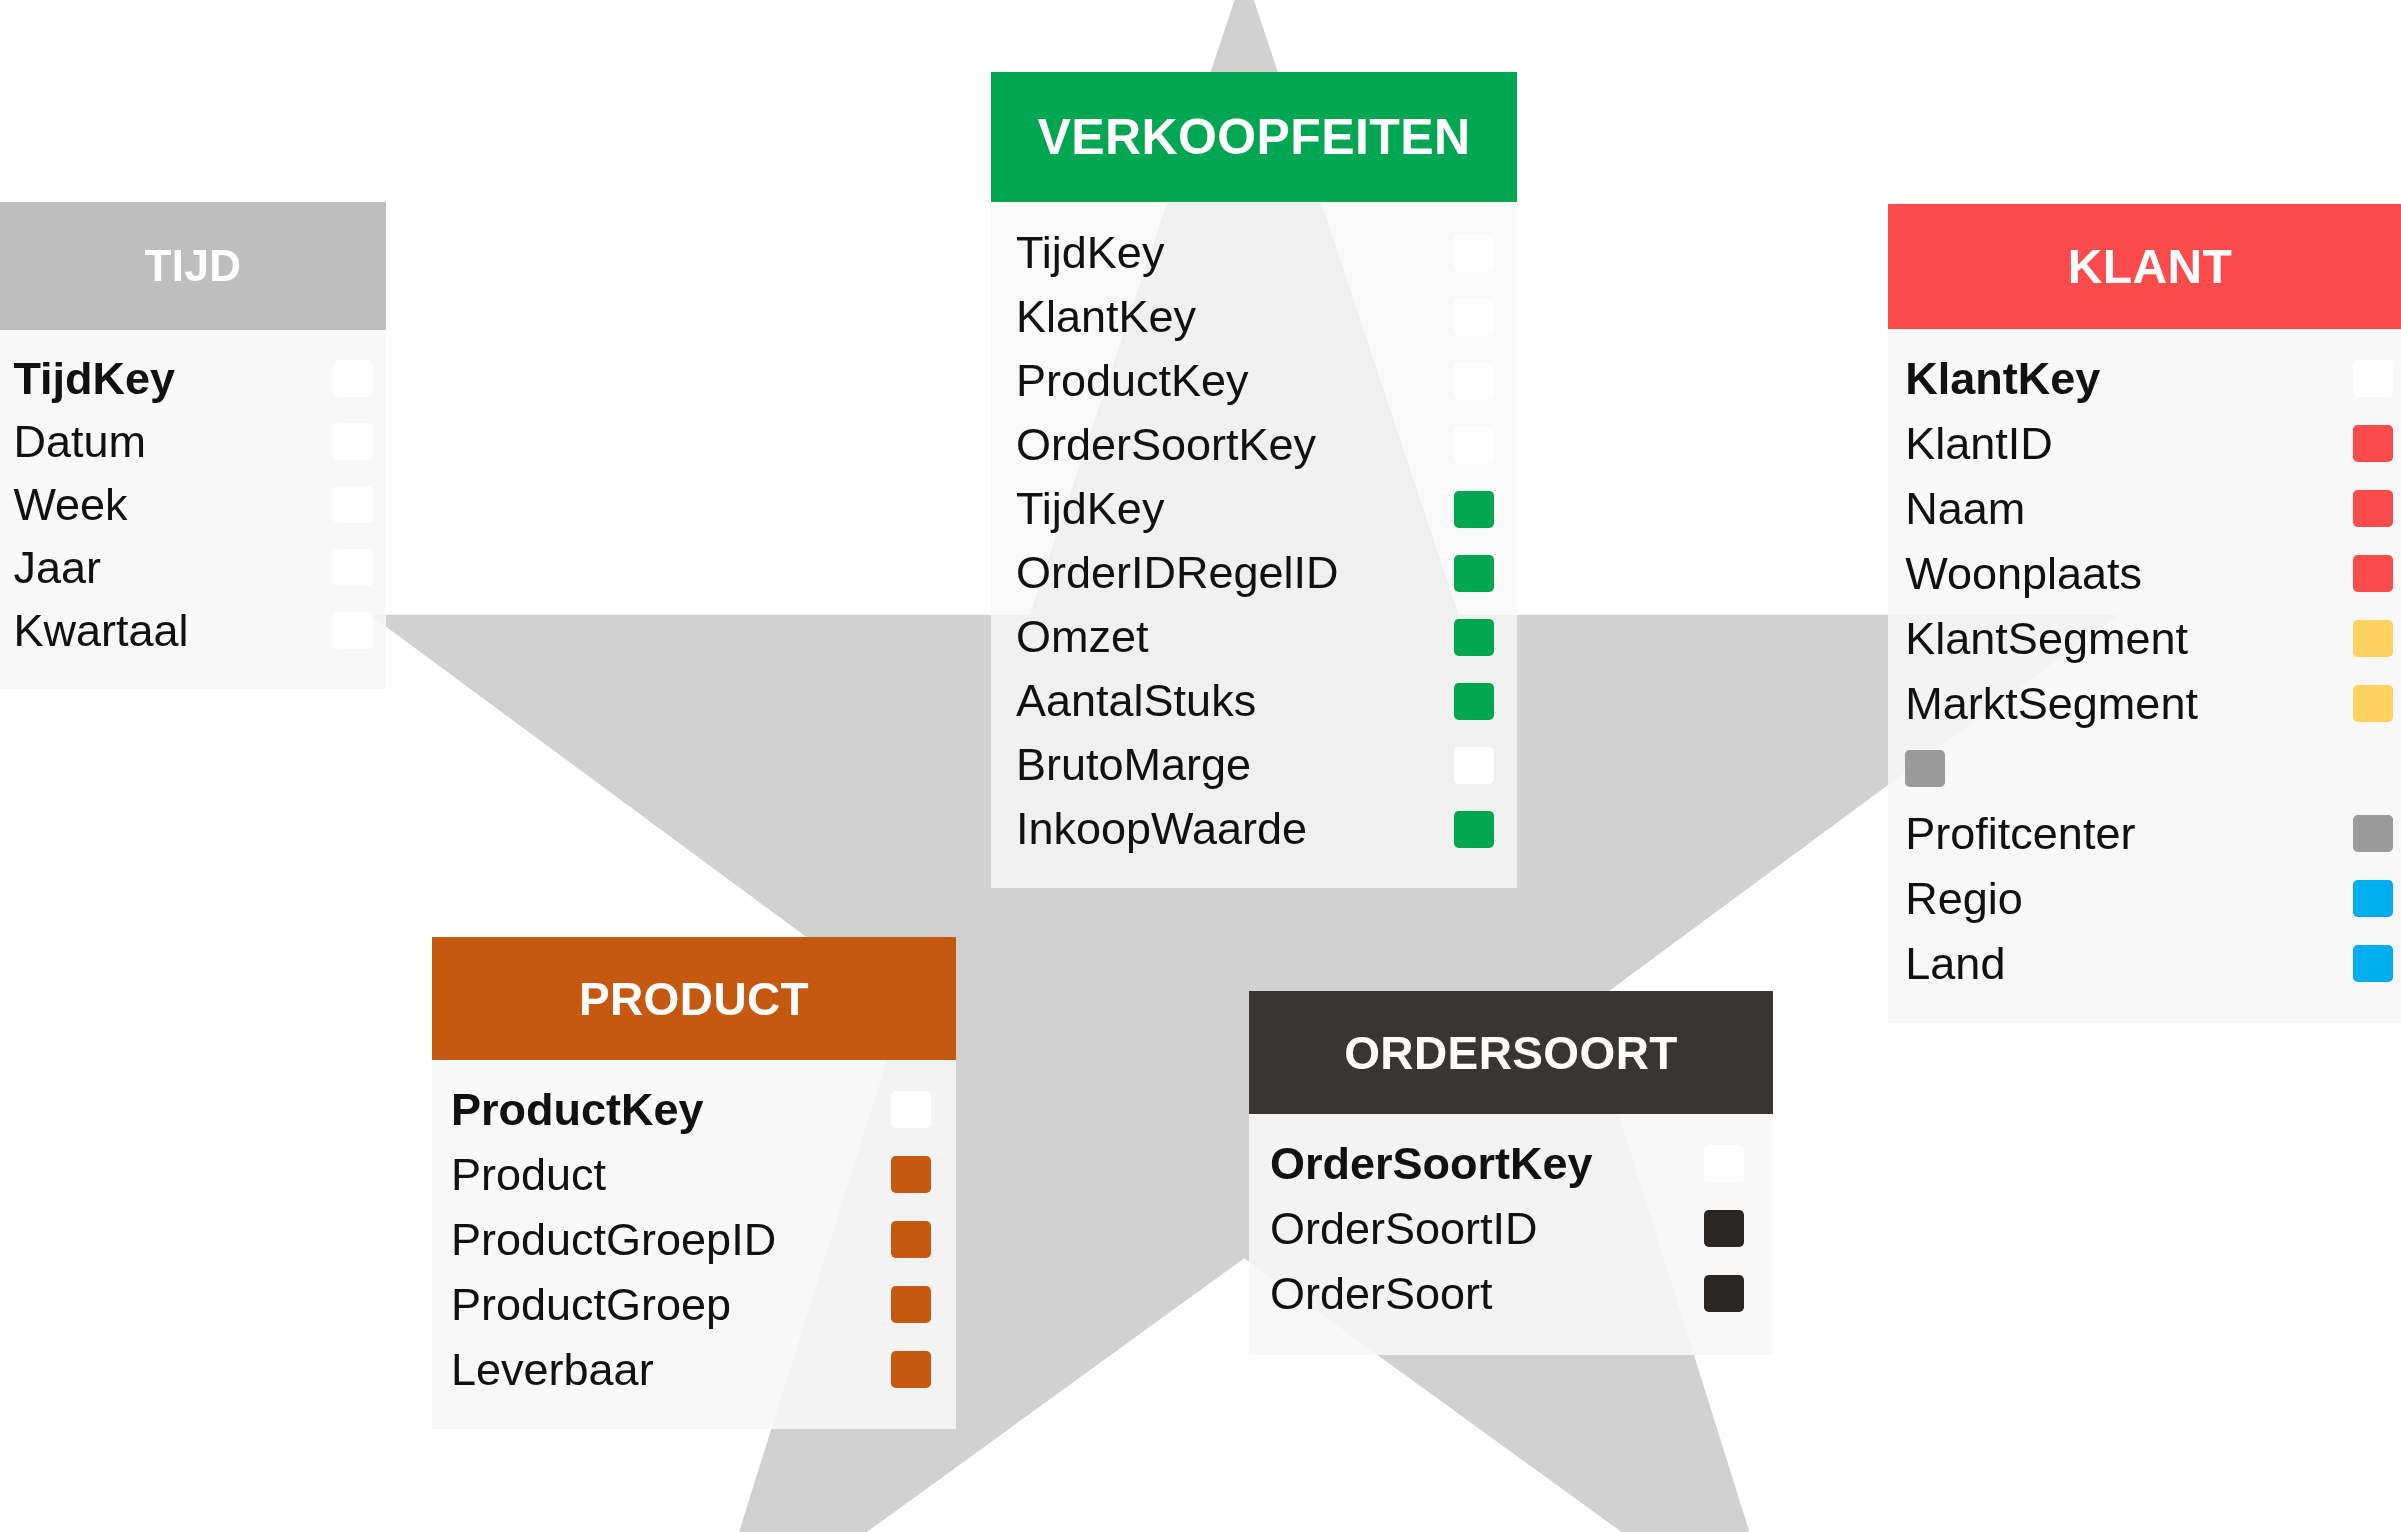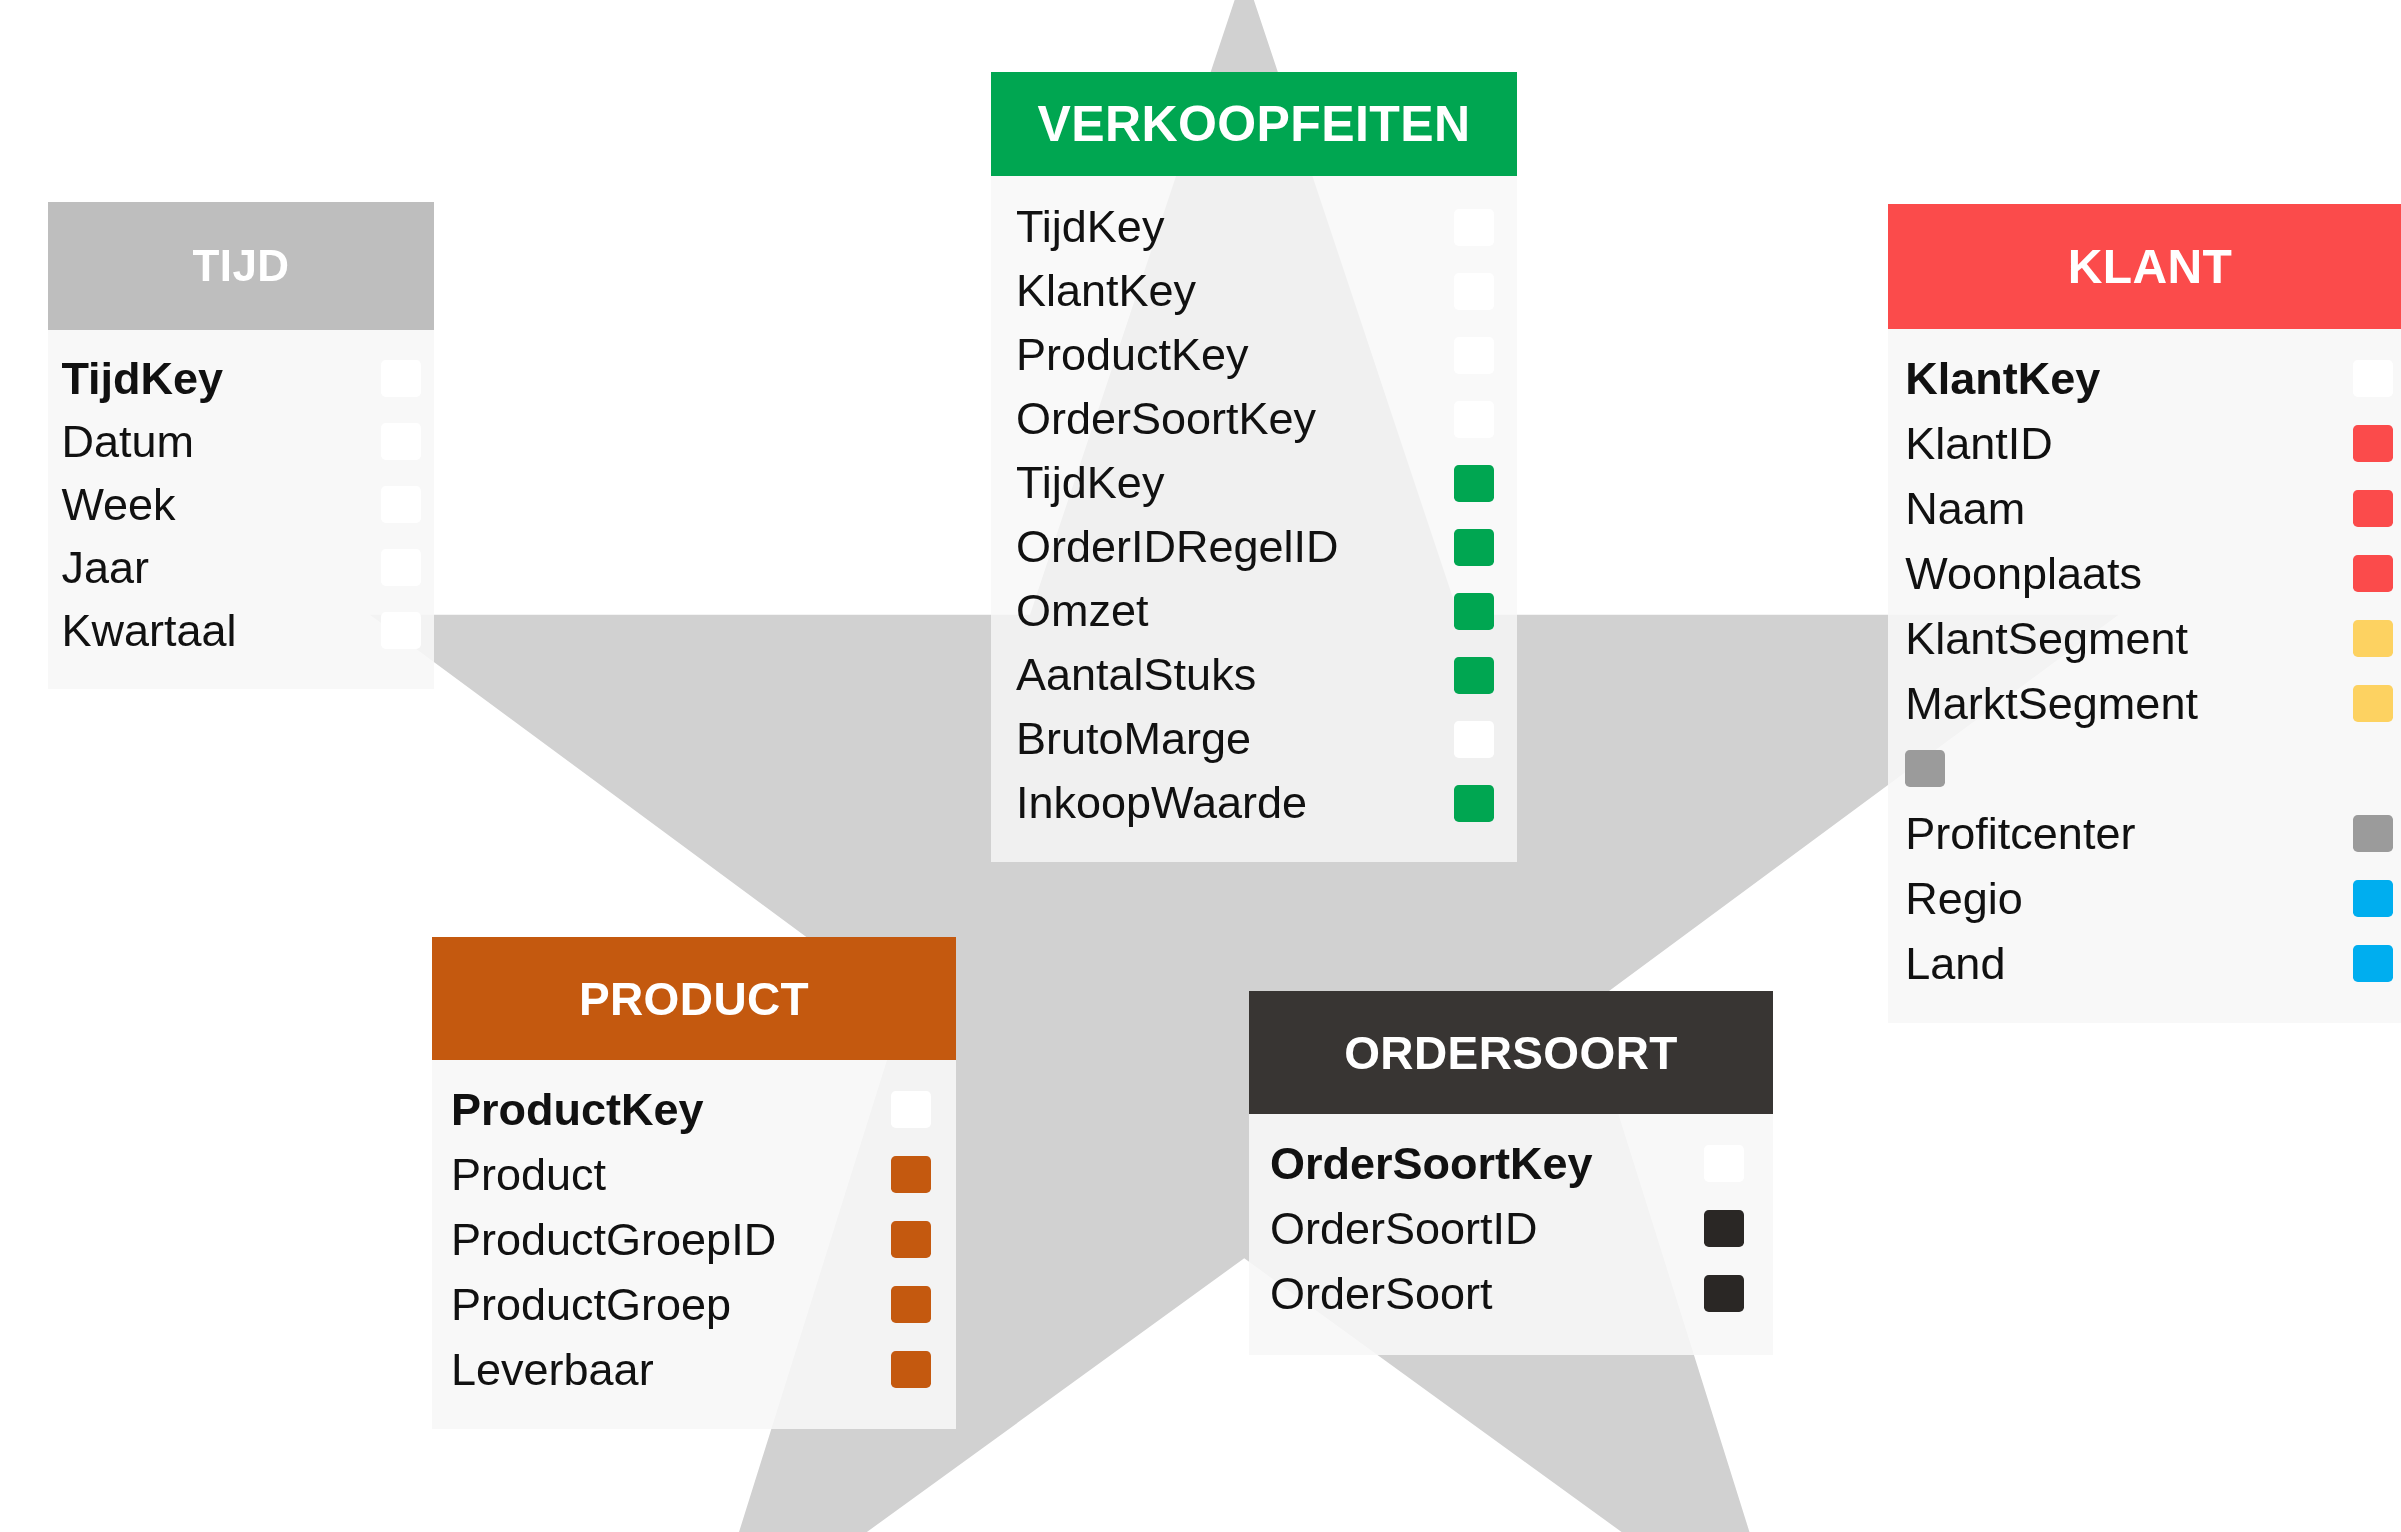--- a/index.html
+++ b/index.html
@@ -57,35 +57,35 @@
     white-space: nowrap;
     color: #111111;
   }
   .field-label.pk { font-weight: bold; }
   .swatch {
     flex: 0 0 auto;
     border-radius: 4.8px;
   }
 
   
-  #tbl-tijd { left: 0px; top: 202px; width: 386px; padding-left: 48px; }
+  #tbl-tijd { left: 0px; top: 202px; width: 386px; }
   #tbl-tijd .table-header {
     height: 128px;
     background: #BEBEBE;
     font-size: 44px;
   }
   #tbl-tijd .table-body { padding: 17.3px 0 27px 0; }
   #tbl-tijd .field-row { height: 63px; padding: 0 13.4px 0 13.4px; }
   #tbl-tijd .field-label { font-size: 45px; }
   #tbl-tijd .swatch { width: 40px; height: 37px; }
 
   
   #tbl-feiten { left: 991px; top: 72px; width: 526px; }
   #tbl-feiten .table-header {
-    height: 104px;
+    height: 130px;
     background: #00A651;
     font-size: 50px;
   }
   #tbl-feiten .table-body {
     padding: 19px 0 27px 0;
     background: rgba(247,247,247,0.80);
   }
   #tbl-feiten .field-row { height: 64px; padding: 0 23px 0 25px; }
   #tbl-feiten .field-label { font-size: 45px; }
   #tbl-feiten .swatch { width: 40px; height: 37px; }

